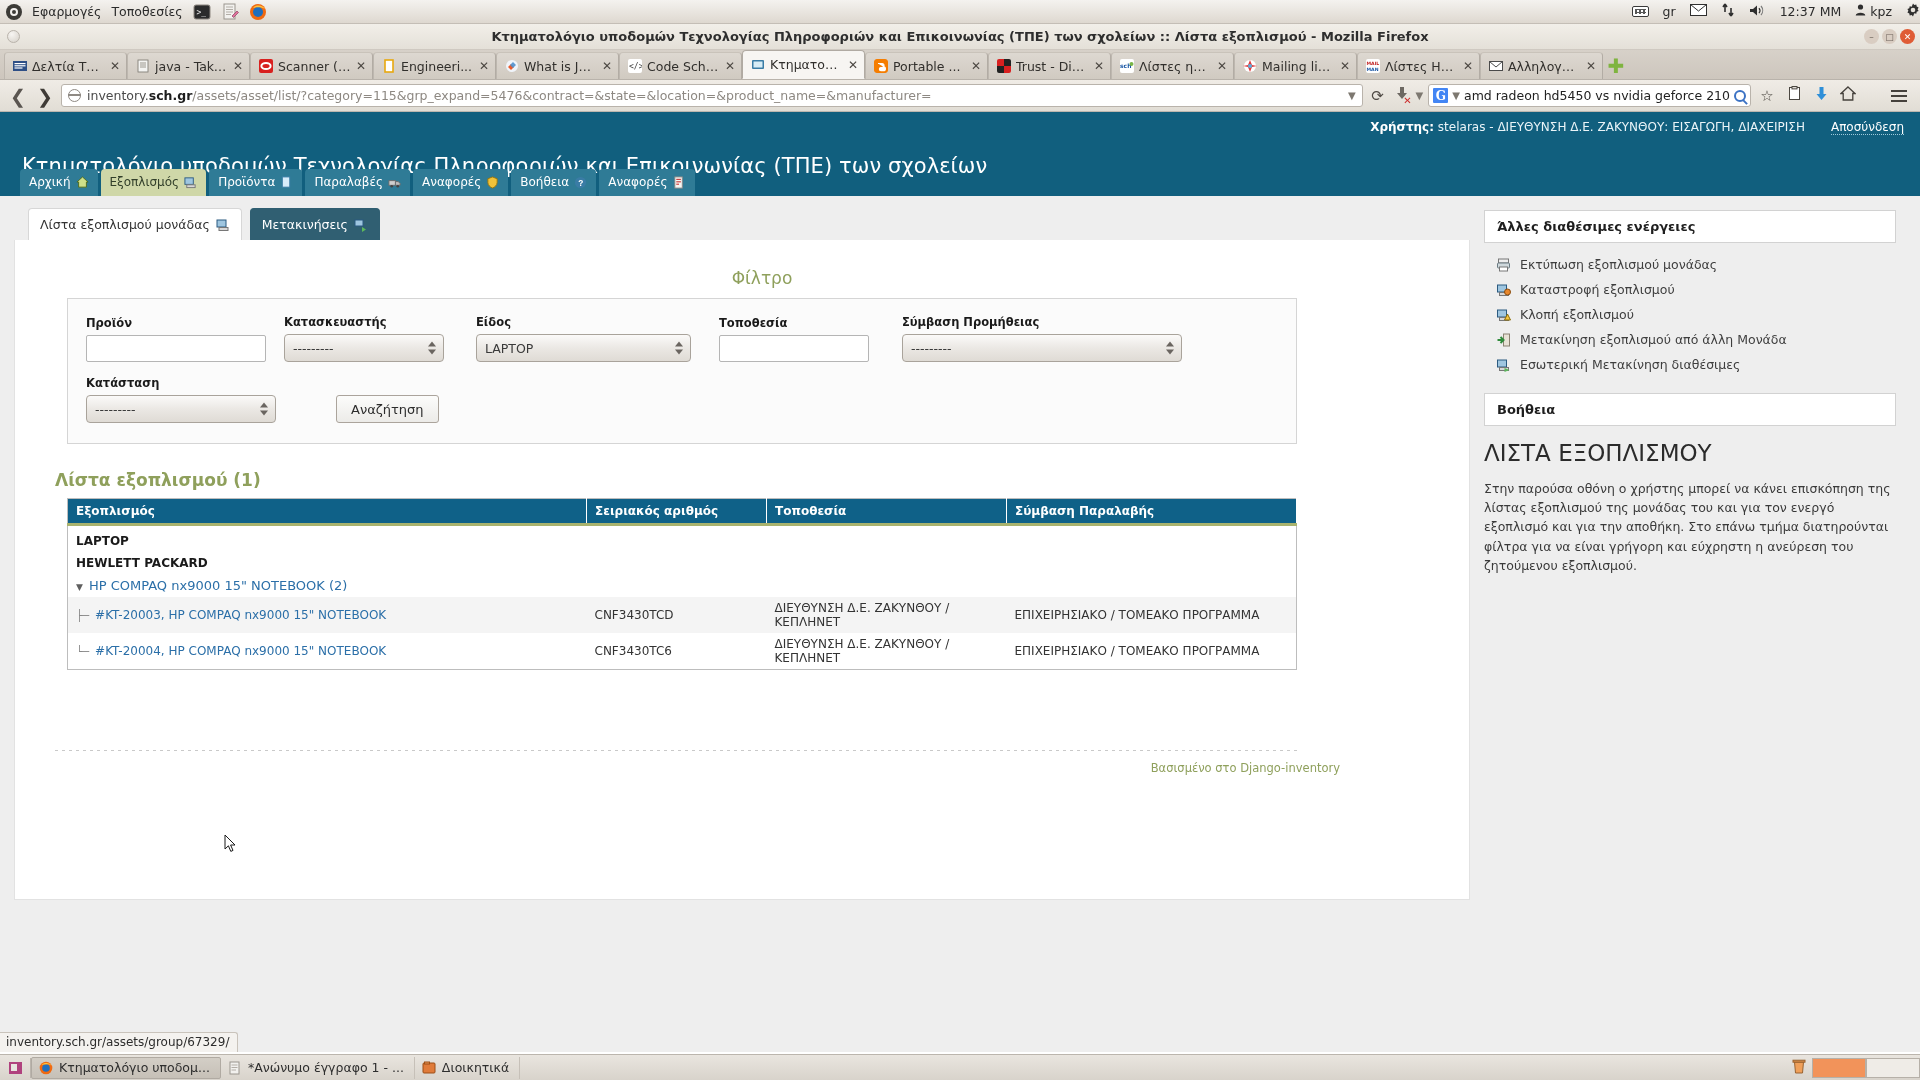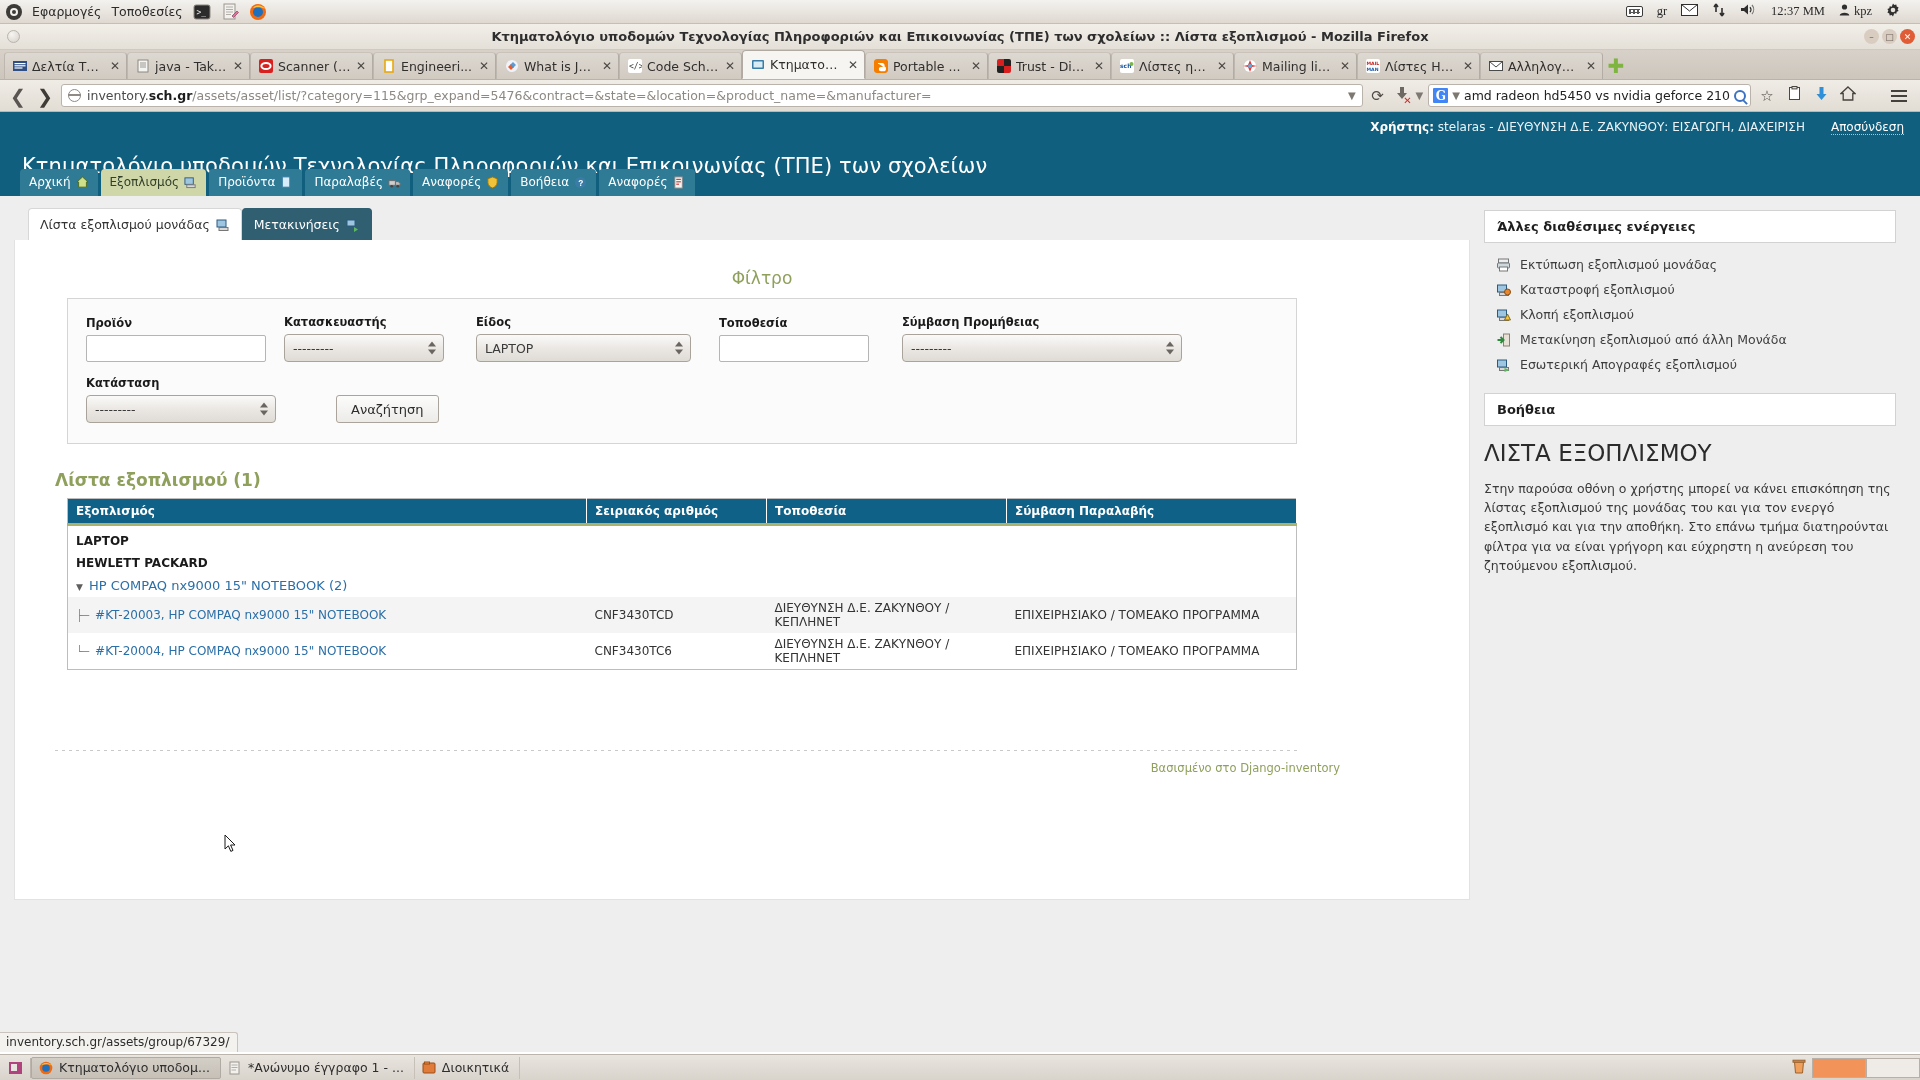--- a/index.html
+++ b/index.html
@@ -14,21 +14,21 @@
 
   
   #gnome-panel {
     position: absolute; top: 0; left: 0; width: 1920px; height: 24px;
     background: linear-gradient(to bottom, #f4f2ef 0%, #e8e4de 55%, #ded8d0 100%);
     border-bottom: 1px solid #c4beb6;
     display: flex; align-items: center;
     font-size: 12.5px; color: #2b2b2b;
   }
   .gp-left { display: flex; align-items: center; gap: 10px; padding-left: 6px; }
-  .gp-right { margin-left: auto; display: flex; align-items: center; gap: 14px; padding-right: 20px; font-family: Liberation Serif, serif; }
+  .gp-right { margin-left: auto; display: flex; align-items: center; gap: 14px; padding-right: 0; }
   .ubuntu-logo {
     width: 16px; height: 16px; border-radius: 50%;
     background: #3c3b37; position: relative;
   }
   .ubuntu-logo::after {
     content: ""; position: absolute; left: 4px; top: 4px; width: 8px; height: 8px;
     border-radius: 50%; border: 2px solid #f3f1ee; box-sizing: border-box;
   }
   .gp-menu { cursor: default; }
   .gp-appicon { width: 18px; height: 18px; display: inline-block; }
@@ -213,21 +213,21 @@
   #content-wrap {
     display: flex; gap: 0; padding: 0;
     height: calc(100% - 84px);
     background: #eeeeee;
   }
   #main-col { flex: 1 1 auto; padding: 0 0 0 0; min-width: 0; }
   #side-col { flex: 0 0 450px; padding: 14px 24px 0 14px; }
 
   
   #subtabs {
-    display: flex; align-items: flex-end; gap: 0;
+    display: flex; align-items: flex-end; gap: 8px;
     padding: 12px 0 0 28px; background: #eeeeee;
   }
   .sub-tab {
     background: #ffffff; color: #333; font-size: 12.5px;
     padding: 8px 11px; border-radius: 4px 4px 0 0;
     display:flex; align-items:center; gap:6px;
     border: 1px solid #d7d7d7; border-bottom: none;
   }
   .sub-tab.dark { background: #305f72; color: #fff; border-color:#305f72; }
 
@@ -905,21 +905,21 @@
               <span style="color: rgb(62, 62, 62);">Μετακίνηση εξοπλισμού από άλλη Μονάδα</span>
             </a>
             <a href="#" class="side-action" style="text-decoration: none;">
               <span class="ico" style="display: inline-flex; flex: 0 0 15px;">
                 <svg width="15" height="14" viewBox="0 0 14 14">
                   <rect x="1" y="2" width="9" height="7" fill="#9fc6e0" stroke="#2b5a80"></rect>
                   <rect x="3" y="9.5" width="9" height="3" fill="#d8d8d8" stroke="#777"></rect>
                   <path d="M8 10 l5 2 -5 2 z" fill="#5cb85c"></path>
                 </svg>
               </span>
-              <span style="color: rgb(62, 62, 62);">Εσωτερική Απογραφές εξοπλισμού</span>
+              <span style="color: rgb(62, 62, 62);">Εσωτερική Μετακίνηση διαθέσιμες</span>
             </a>
           </div>
         <div class="side-card-head" style="margin-top:16px;">Βοήθεια</div>
         <h3 id="help-title">ΛΙΣΤΑ ΕΞΟΠΛΙΣΜΟΥ</h3>
         <p id="help-body">Στην παρούσα οθόνη ο χρήστης μπορεί να κάνει επισκόπηση της λίστας εξοπλισμού της μονάδας του και για τον ενεργό εξοπλισμό και για την αποθήκη. Στο επάνω τμήμα διατηρούνται φίλτρα για να είναι γρήγορη και εύχρηστη η ανεύρεση του ζητούμενου εξοπλισμού.</p>
       </div>
 
     </div>
 
     <div id="cursor">

